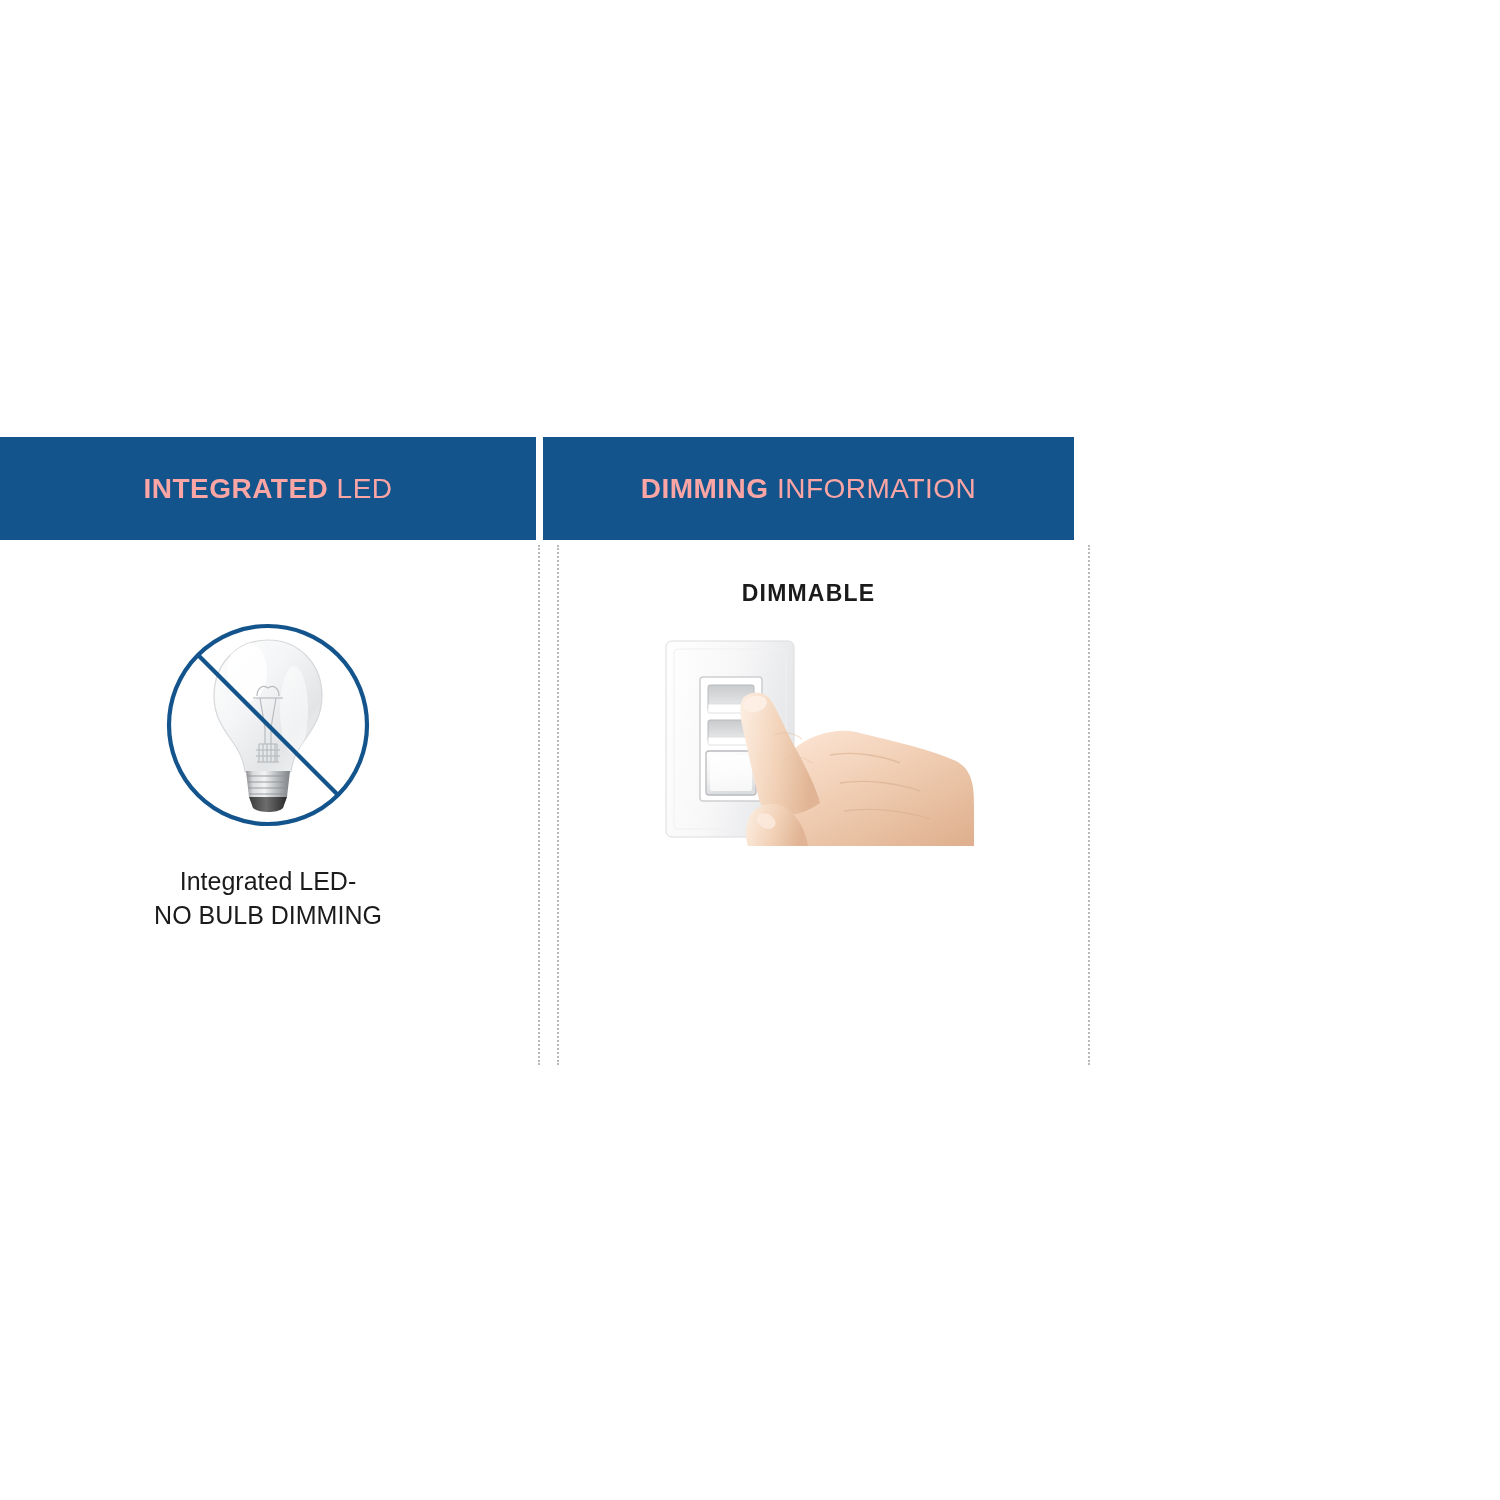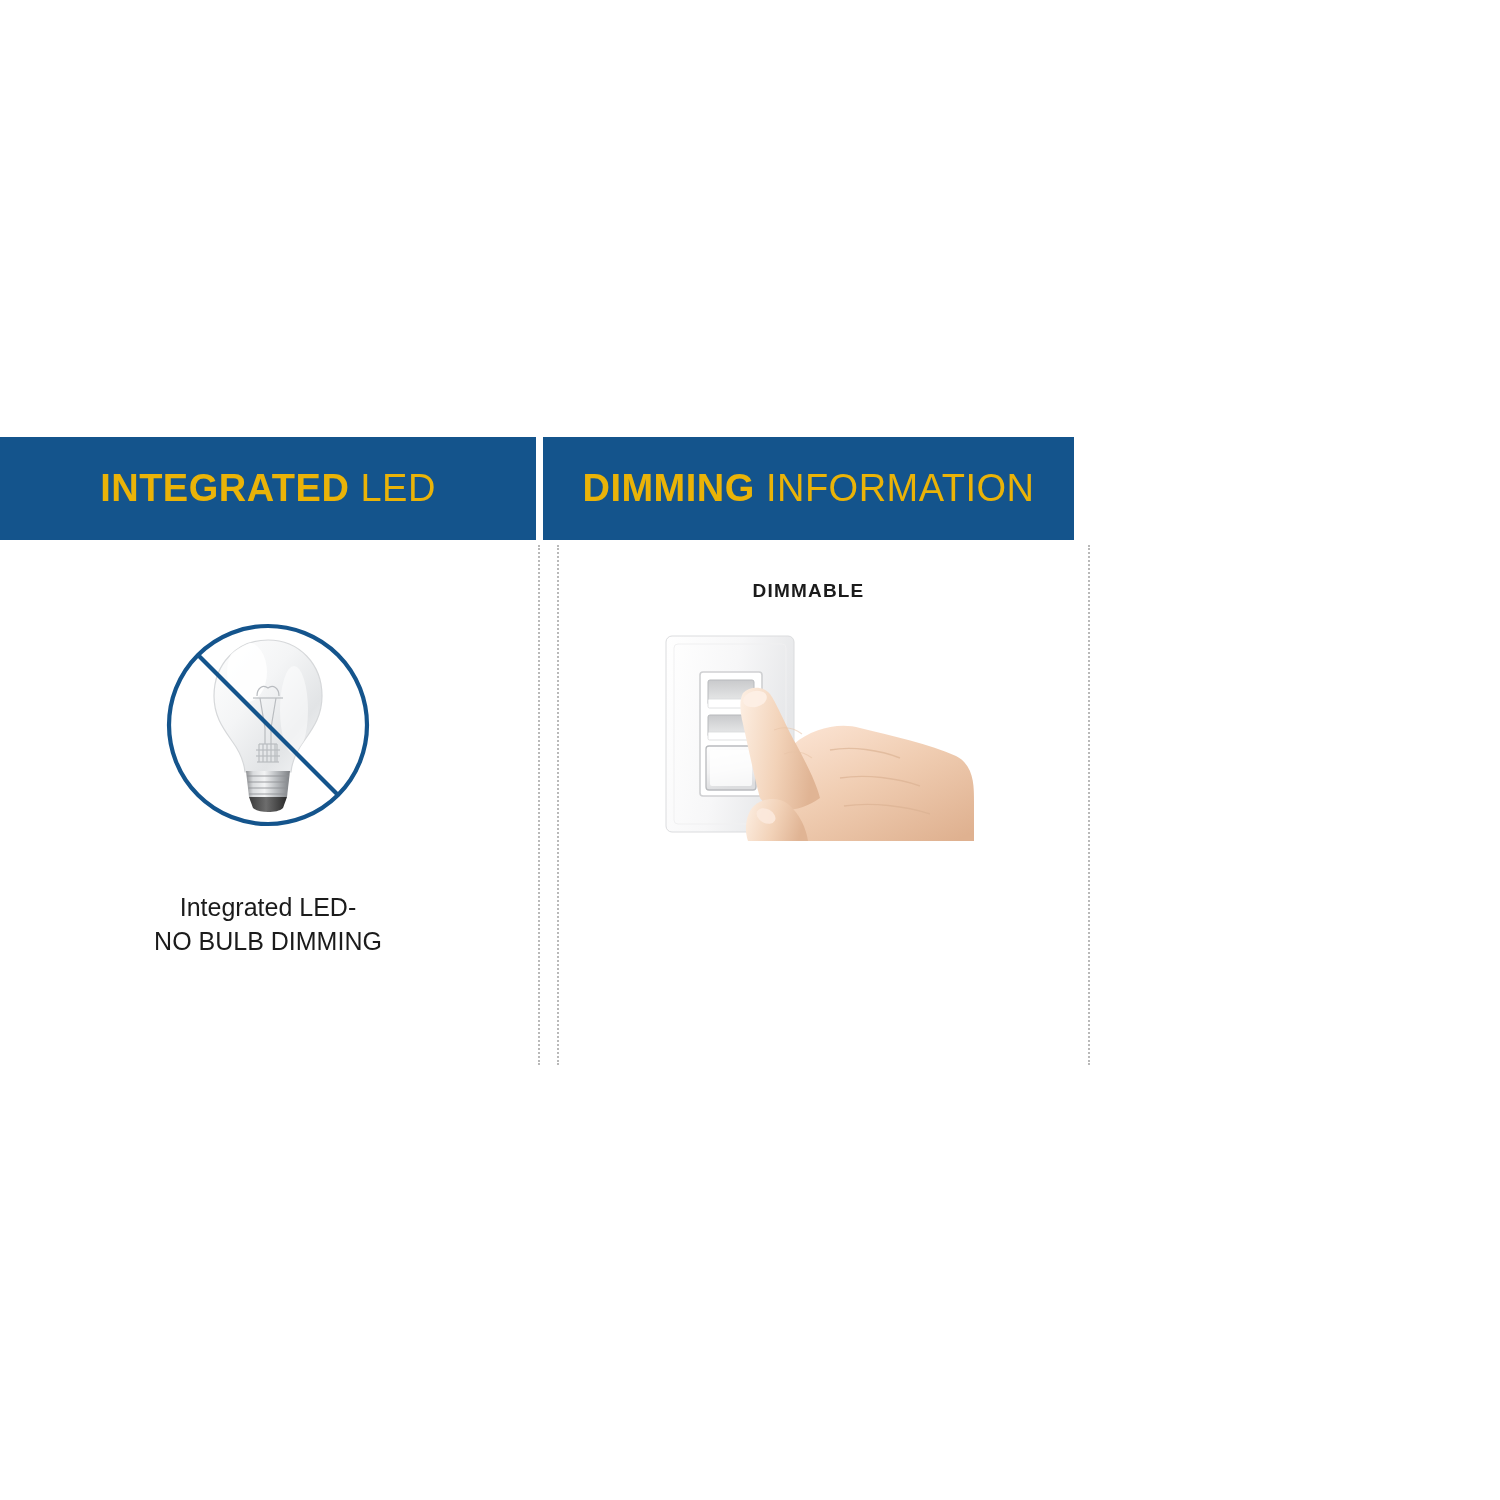--- a/index.html
+++ b/index.html
@@ -46,40 +46,40 @@
 
   .banner {
     height: 103px;
     background: #14548C;
     display: flex;
     align-items: center;
     justify-content: center;
     box-sizing: border-box;
   }
   .banner-text {
-    color: #eab308;
-    font-size: 38px;
+    color: #fca5a5;
+    font-size: 28px;
     letter-spacing: 0.5px;
     white-space: nowrap;
     font-weight: 300;
   }
   .banner-text .strong {
     font-weight: 700;
   }
 
   .panel-body {
     padding-top: 0px;
     display: flex;
     flex-direction: column;
     align-items: center;
   }
 
   .sub-title {
     margin-top: 40px;
-    font-size: 19px;
+    font-size: 23px;
     font-weight: 700;
     letter-spacing: 1.2px;
     color: #1b1b1b;
   }
 
   .caption {
     text-align: center;
     font-size: 25px;
     line-height: 34px;
     color: #1b1b1b;
@@ -87,21 +87,21 @@
   }
 
   
   .nobulb-wrap {
     margin-top: 70px;
     width: 230px;
     height: 230px;
     position: relative;
   }
   .caption-left {
-    margin-top: 50px;
+    margin-top: 24px;
   }
 
   
   .dimmer-wrap {
     margin-top: 24px;
     width: 330px;
     height: 215px;
     position: relative;
   }
   .caption-right {

